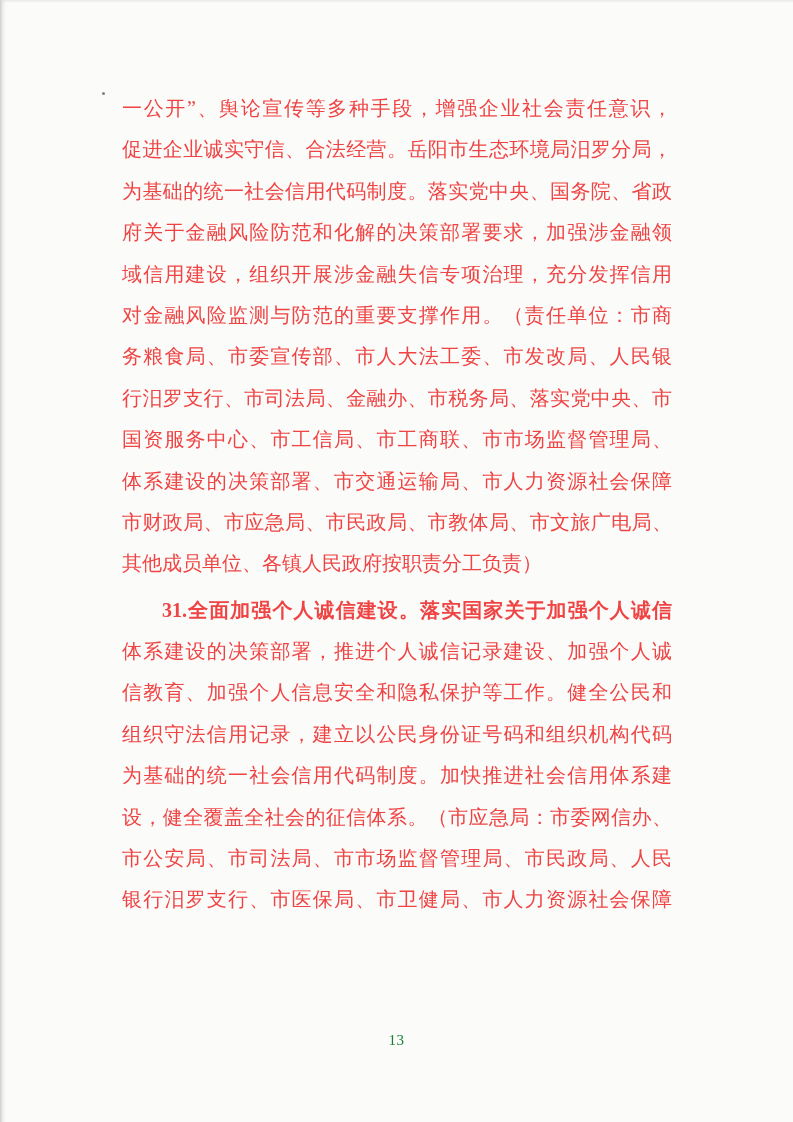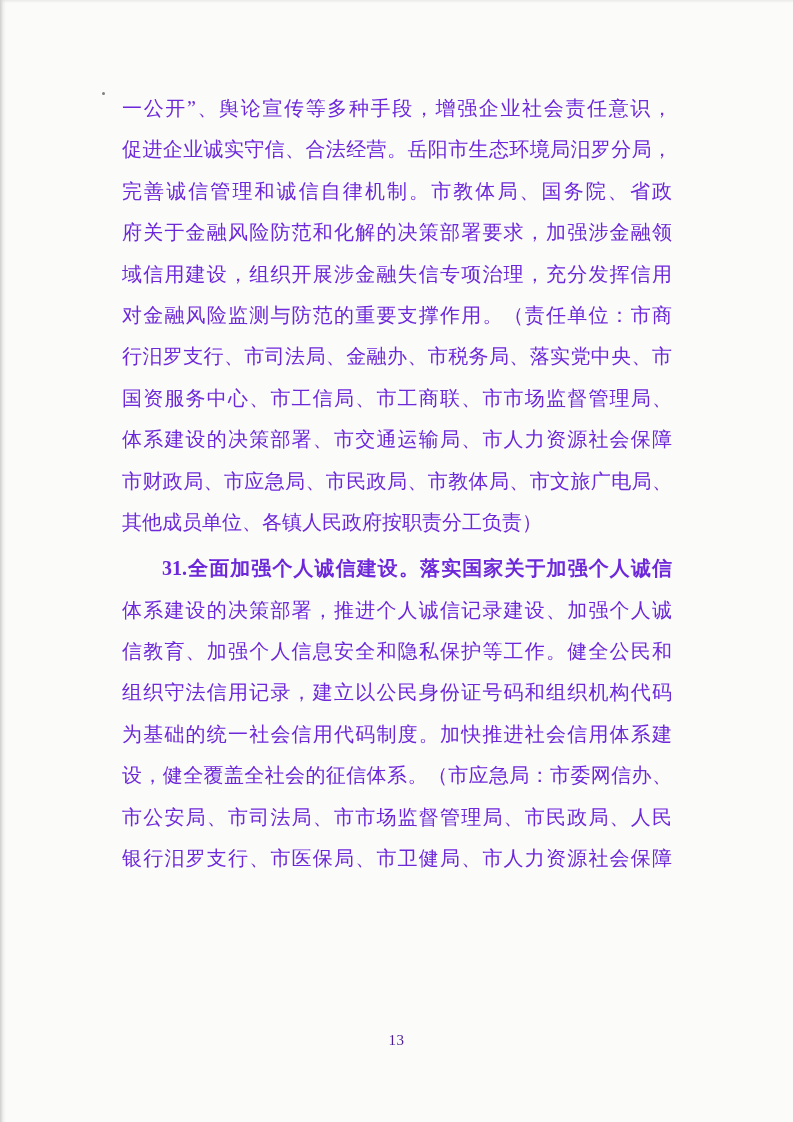--- a/index.html
+++ b/index.html
@@ -34,21 +34,21 @@
     width: 3px; height: 3px;
     border-radius: 50%;
     background: #4a4a4a;
     opacity: 0.7;
   }
   .text-block {
     position: absolute;
     left: 122px;
     top: 88px;
     width: 550px;
-    color: #6d28d9;
+    color: #ef4444;
   }
   .para {
     margin: 0;
   }
   .para + .para {
     margin-top: 5px;
   }
   .line {
     height: 41.4px;
     line-height: 41.4px;
@@ -64,39 +64,40 @@
     text-indent: 2em;
     font-weight: bold;
   }
   .page-number {
     position: absolute;
     left: 0;
     right: 0;
     top: 1032px;
     text-align: center;
     font-size: 15px;
-    color: #4c1d95;
+    color: #15803d;
     letter-spacing: 0.5px;
   }
 </style>
 </head>
 <body>
 
 <div class="scan-edge-left"></div>
 <div class="scan-edge-top"></div>
 <div class="speck"></div>
 
 <div class="text-block">
     <div class="para">
       <div class="line just">一公开”、舆论宣传等多种手段，增强企业社会责任意识，</div>
       <div class="line just">促进企业诚实守信、合法经营。岳阳市生态环境局汨罗分局，</div>
-      <div class="line just">完善诚信管理和诚信自律机制。市教体局、国务院、省政</div>
+      <div class="line just">为基础的统一社会信用代码制度。落实党中央、国务院、省政</div>
       <div class="line just">府关于金融风险防范和化解的决策部署要求，加强涉金融领</div>
       <div class="line just">域信用建设，组织开展涉金融失信专项治理，充分发挥信用</div>
       <div class="line just">对金融风险监测与防范的重要支撑作用。（责任单位：市商</div>
+      <div class="line just">务粮食局、市委宣传部、市人大法工委、市发改局、人民银</div>
       <div class="line just">行汨罗支行、市司法局、金融办、市税务局、落实党中央、市</div>
       <div class="line just">国资服务中心、市工信局、市工商联、市市场监督管理局、</div>
       <div class="line just">体系建设的决策部署、市交通运输局、市人力资源社会保障局、</div>
       <div class="line just">市财政局、市应急局、市民政局、市教体局、市文旅广电局、</div>
       <div class="line">其他成员单位、各镇人民政府按职责分工负责）</div>
     </div>
     <div class="para">
       <div class="line just indent">31.全面加强个人诚信建设。落实国家关于加强个人诚信</div>
       <div class="line just">体系建设的决策部署，推进个人诚信记录建设、加强个人诚</div>
       <div class="line just">信教育、加强个人信息安全和隐私保护等工作。健全公民和</div>

